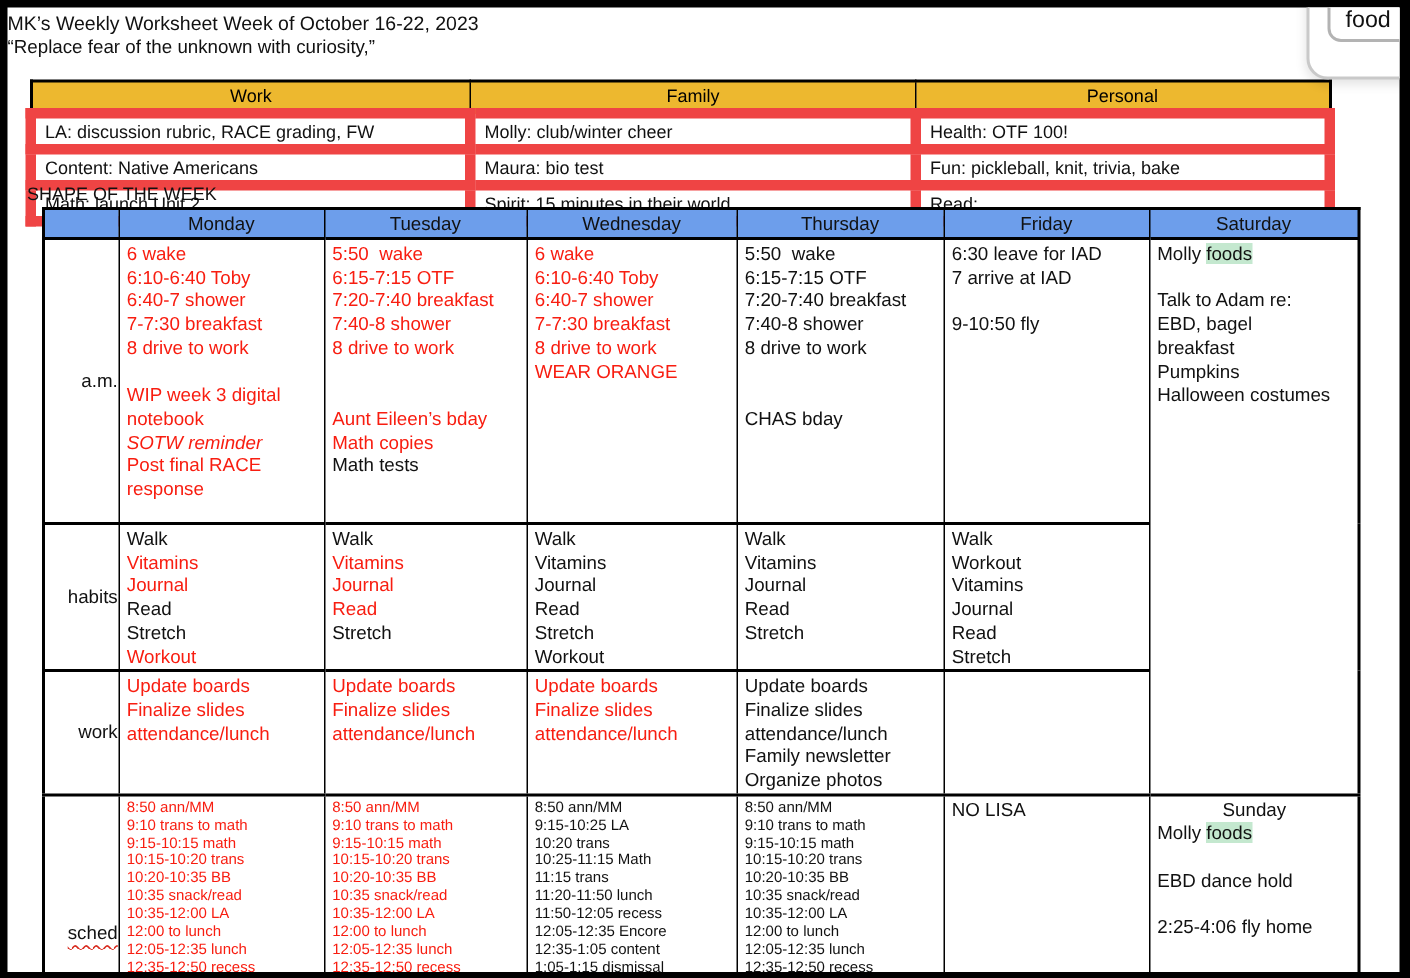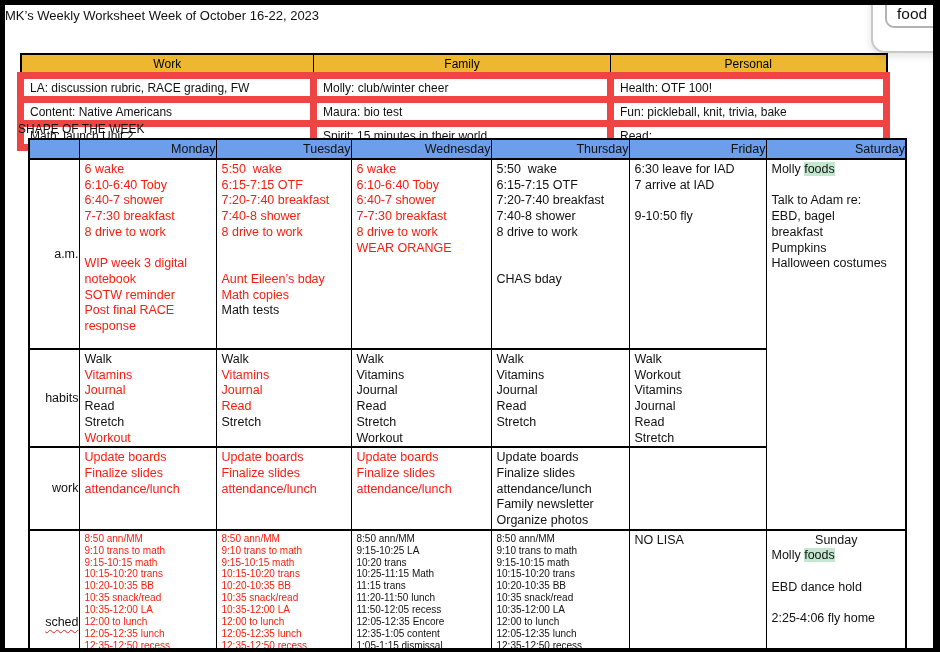--- a/index.html
+++ b/index.html
@@ -31,42 +31,42 @@
     text-align:left; padding:1px 6px; color:#111;
   }
 
   table.week {
     position:absolute; left:23px; top:133px; width:877px;
     border:2px solid #000;
   }
   table.week th.day {
     background:var(--accent_blue); font-weight:normal; font-size:12.5px;
     border:1px solid #000; border-bottom:2px solid #000; height:17px;
-    text-align:right; color:#111; padding:0;
+    text-align:center; color:#111; padding:0;
   }
   table.week th.corner {
     background:var(--accent_blue); border:1px solid #000; border-bottom:2px solid #000; padding:0;
   }
   table.week td {
     border:1px solid #000; border-top:2px solid #000;
     vertical-align:top; padding:2px 4px 0 5px; color:#111;
   }
   table.week td.label {
     vertical-align:middle; text-align:right; font-size:12.5px; padding:0;
   }
   tr.r-hd  { height:20px; }
   tr.r-am  { height:190px; }
   tr.r-hab { height:95px; }
   tr.r-wrk { height:78px; }
   tr.r-sch { height:185px; }
 
   .cell .line  { font-size:12.5px; line-height:15.7px; white-space:pre-wrap; }
   .small .line { font-size:10px;   line-height:11.9px; white-space:pre-wrap; }
   .line.red    { color:var(--text_red); }
-  .line.italic { }
+  .line.italic { font-style:italic; }
   .line.center { text-align:center; }
   .hl          { background:var(--highlight_green); }
   .squiggle {
     text-decoration:underline wavy #d8281c;
     text-decoration-thickness:1px; text-underline-offset:3px;
     text-decoration-skip-ink:none;
   }
 
   .popup-outer {
     position:absolute; left:866px; top:-24px; width:130px; height:68px;
@@ -79,20 +79,21 @@
     display:flex; align-items:flex-end; padding:0 0 3px 10px; box-sizing:border-box;
   }
   .popup-inner span { font-size:15.5px; color:#111;margin-top:48px; }
 </style>
 </head>
 <body>
 
 <div id="page">
 
   <div class="centerline title">MK’s Weekly Worksheet Week of October 16-22, 2023</div>
+  <div class="centerline quote">“Replace fear of the unknown with curiosity,”</div>
 
   <table class="pri">
     <colgroup>
         <col style="width:293px">
         <col style="width:297px">
         <col style="width:276px">
       </colgroup>
     <tbody>
         <tr>
       <th>Work</th>

